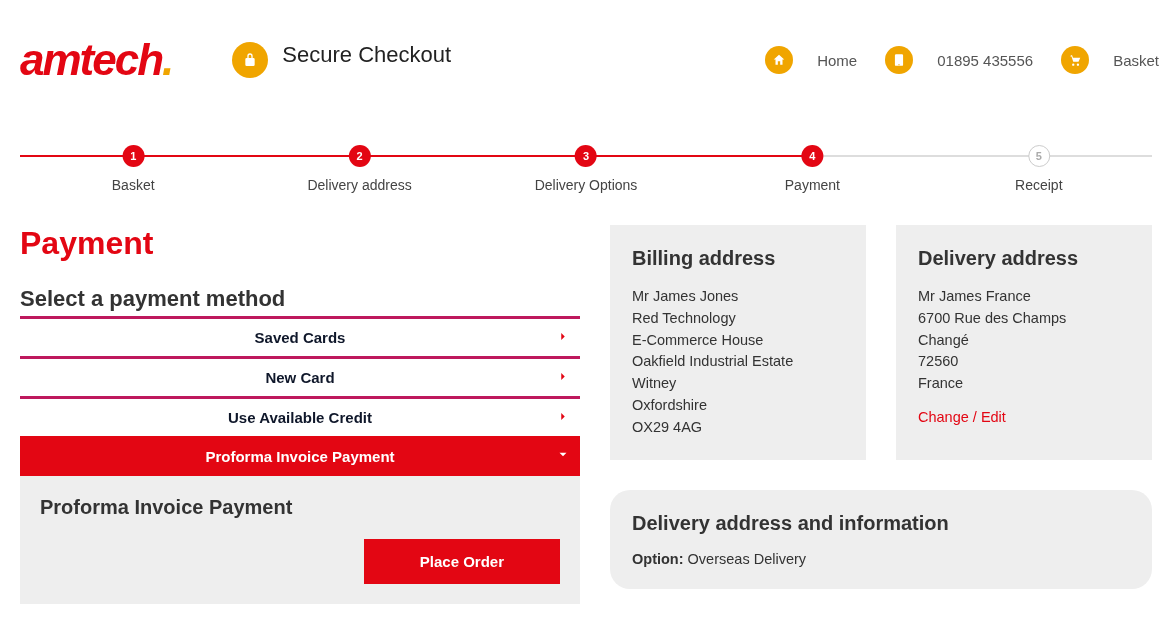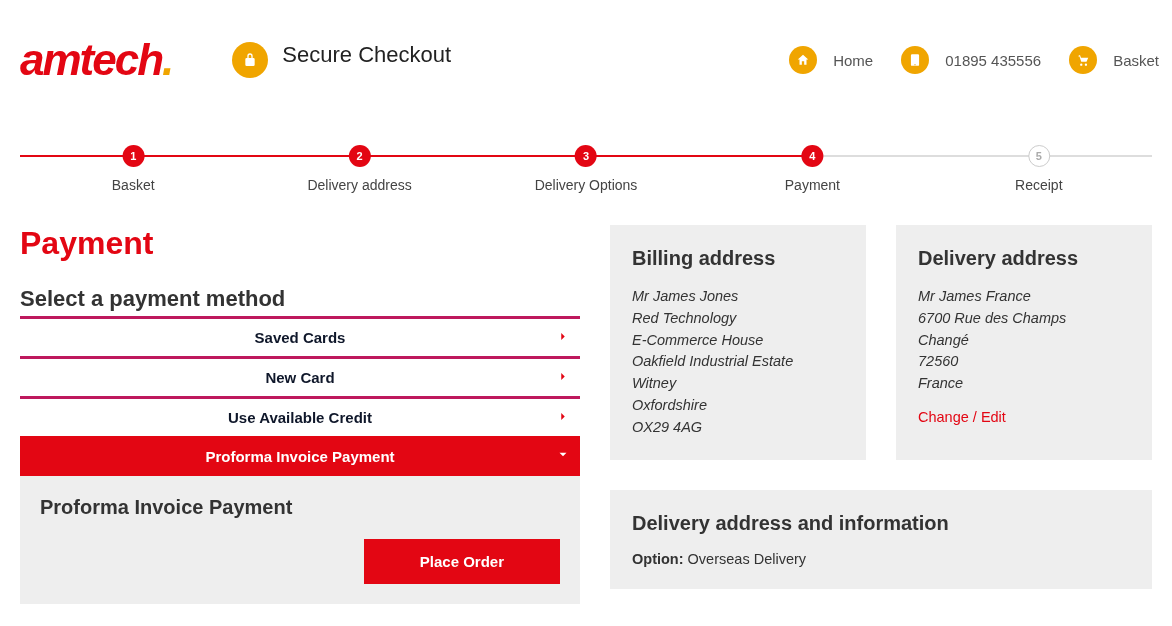--- a/index.html
+++ b/index.html
@@ -5,21 +5,21 @@
   * { box-sizing: border-box; margin: 0; padding: 0; }
   body { font-family: Arial, Helvetica, sans-serif; background: #fff; color: #333; width: 1172px; }
   .header { display: flex; align-items: center; padding: 20px 13px 10px 20px; margin-top: 15px; }
   .logo { color: #e30613; font-size: 44px; font-weight: 900; letter-spacing: -2px; font-style: italic; }
   .logo-dot { color: #f0a500; }
   .secure { display: flex; align-items: flex-start; margin-left: 60px; }
   .lock-circle { width: 36px; height: 36px; background: #f0a500; border-radius: 50%; display: flex; align-items: center; justify-content: center; margin-right: 14px; }
   .lock-circle svg { width: 16px; height: 18px; fill: #fff; }
   .secure-text { font-size: 22px; color: #222; }
   .header-right { margin-left: auto; display: flex; align-items: center; gap: 28px; }
-  .hdr-item { display: flex; align-items: center; gap: 16px; color: #555; font-size: 15px; }
+  .hdr-item { display: flex; align-items: center; gap: 24px; color: #555; font-size: 15px; }
   .icon-circle { width: 28px; height: 28px; background: #f0a500; border-radius: 50%; display: flex; align-items: center; justify-content: center; }
   .icon-circle svg { width: 14px; height: 14px; fill: #fff; }
   .steps { position: relative; margin: 50px 20px 10px 20px; height: 60px; }
   .steps-line { position: absolute; top: 10px; left: 0; right: 0; height: 2px; background: #ddd; }
   .steps-line-fill { position: absolute; top: 10px; left: 0; height: 2px; background: #e30613; }
   .step { position: absolute; top: 0; transform: translateX(-50%); text-align: center; }
   .step-circle { width: 22px; height: 22px; border-radius: 50%; background: #e30613; color: #fff; font-size: 11px; font-weight: bold; display: flex; align-items: center; justify-content: center; margin: 0 auto; }
   .step-circle.inactive { background: #fff; border: 1px solid #ccc; color: #aaa; }
   .step-label { font-size: 14px; color: #444; margin-top: 10px; white-space: nowrap; }
   .main { display: flex; gap: 30px; padding: 0 20px 30px 20px; margin-top: 20px; }
@@ -33,23 +33,23 @@
   .acc-chevron { position: absolute; right: 10px; top: 50%; transform: translateY(-50%); }
   .acc-chevron svg { width: 14px; height: 14px; }
   .acc-item .acc-chevron svg { fill: #e30613; }
   .acc-item.active .acc-chevron svg { fill: #fff; }
   .panel { background: #eee; padding: 20px; }
   .panel h3 { font-size: 20px; font-weight: bold; color: #333; margin-bottom: 20px; }
   .place-order-btn { display: block; margin-left: auto; background: #e30613; color: #fff; border: none; padding: 14px 56px; font-size: 15px; font-weight: bold; cursor: pointer; }
   .box-row { display: flex; gap: 30px; }
   .box { background: #eee; padding: 22px 22px; flex: 1; font-size: 14.5px; color: #333; }
   .box h3 { font-size: 20px; font-weight: bold; margin-bottom: 16px; }
-  .addr-line { line-height: 1.5; font-style: italic; }
+  .addr-line { line-height: 1.5; }
   .change-link { color: #e30613; margin-top: 14px; display: inline-block; cursor: pointer; }
-  .delivery-info { background: #eee; padding: 22px; }
+  .delivery-info { background: #eee; padding: 22px; border-radius: 20px; }
   .delivery-info h3 { font-size: 20px; font-weight: bold; margin-bottom: 16px; }
   .opt-row { font-size: 14.5px; }
   .opt-row b { font-weight: bold; }
 </style>
 </head>
 <body>
 
 <div class="header">
   <div class="logo">
     <span>amtech</span><span class="logo-dot">.</span>

